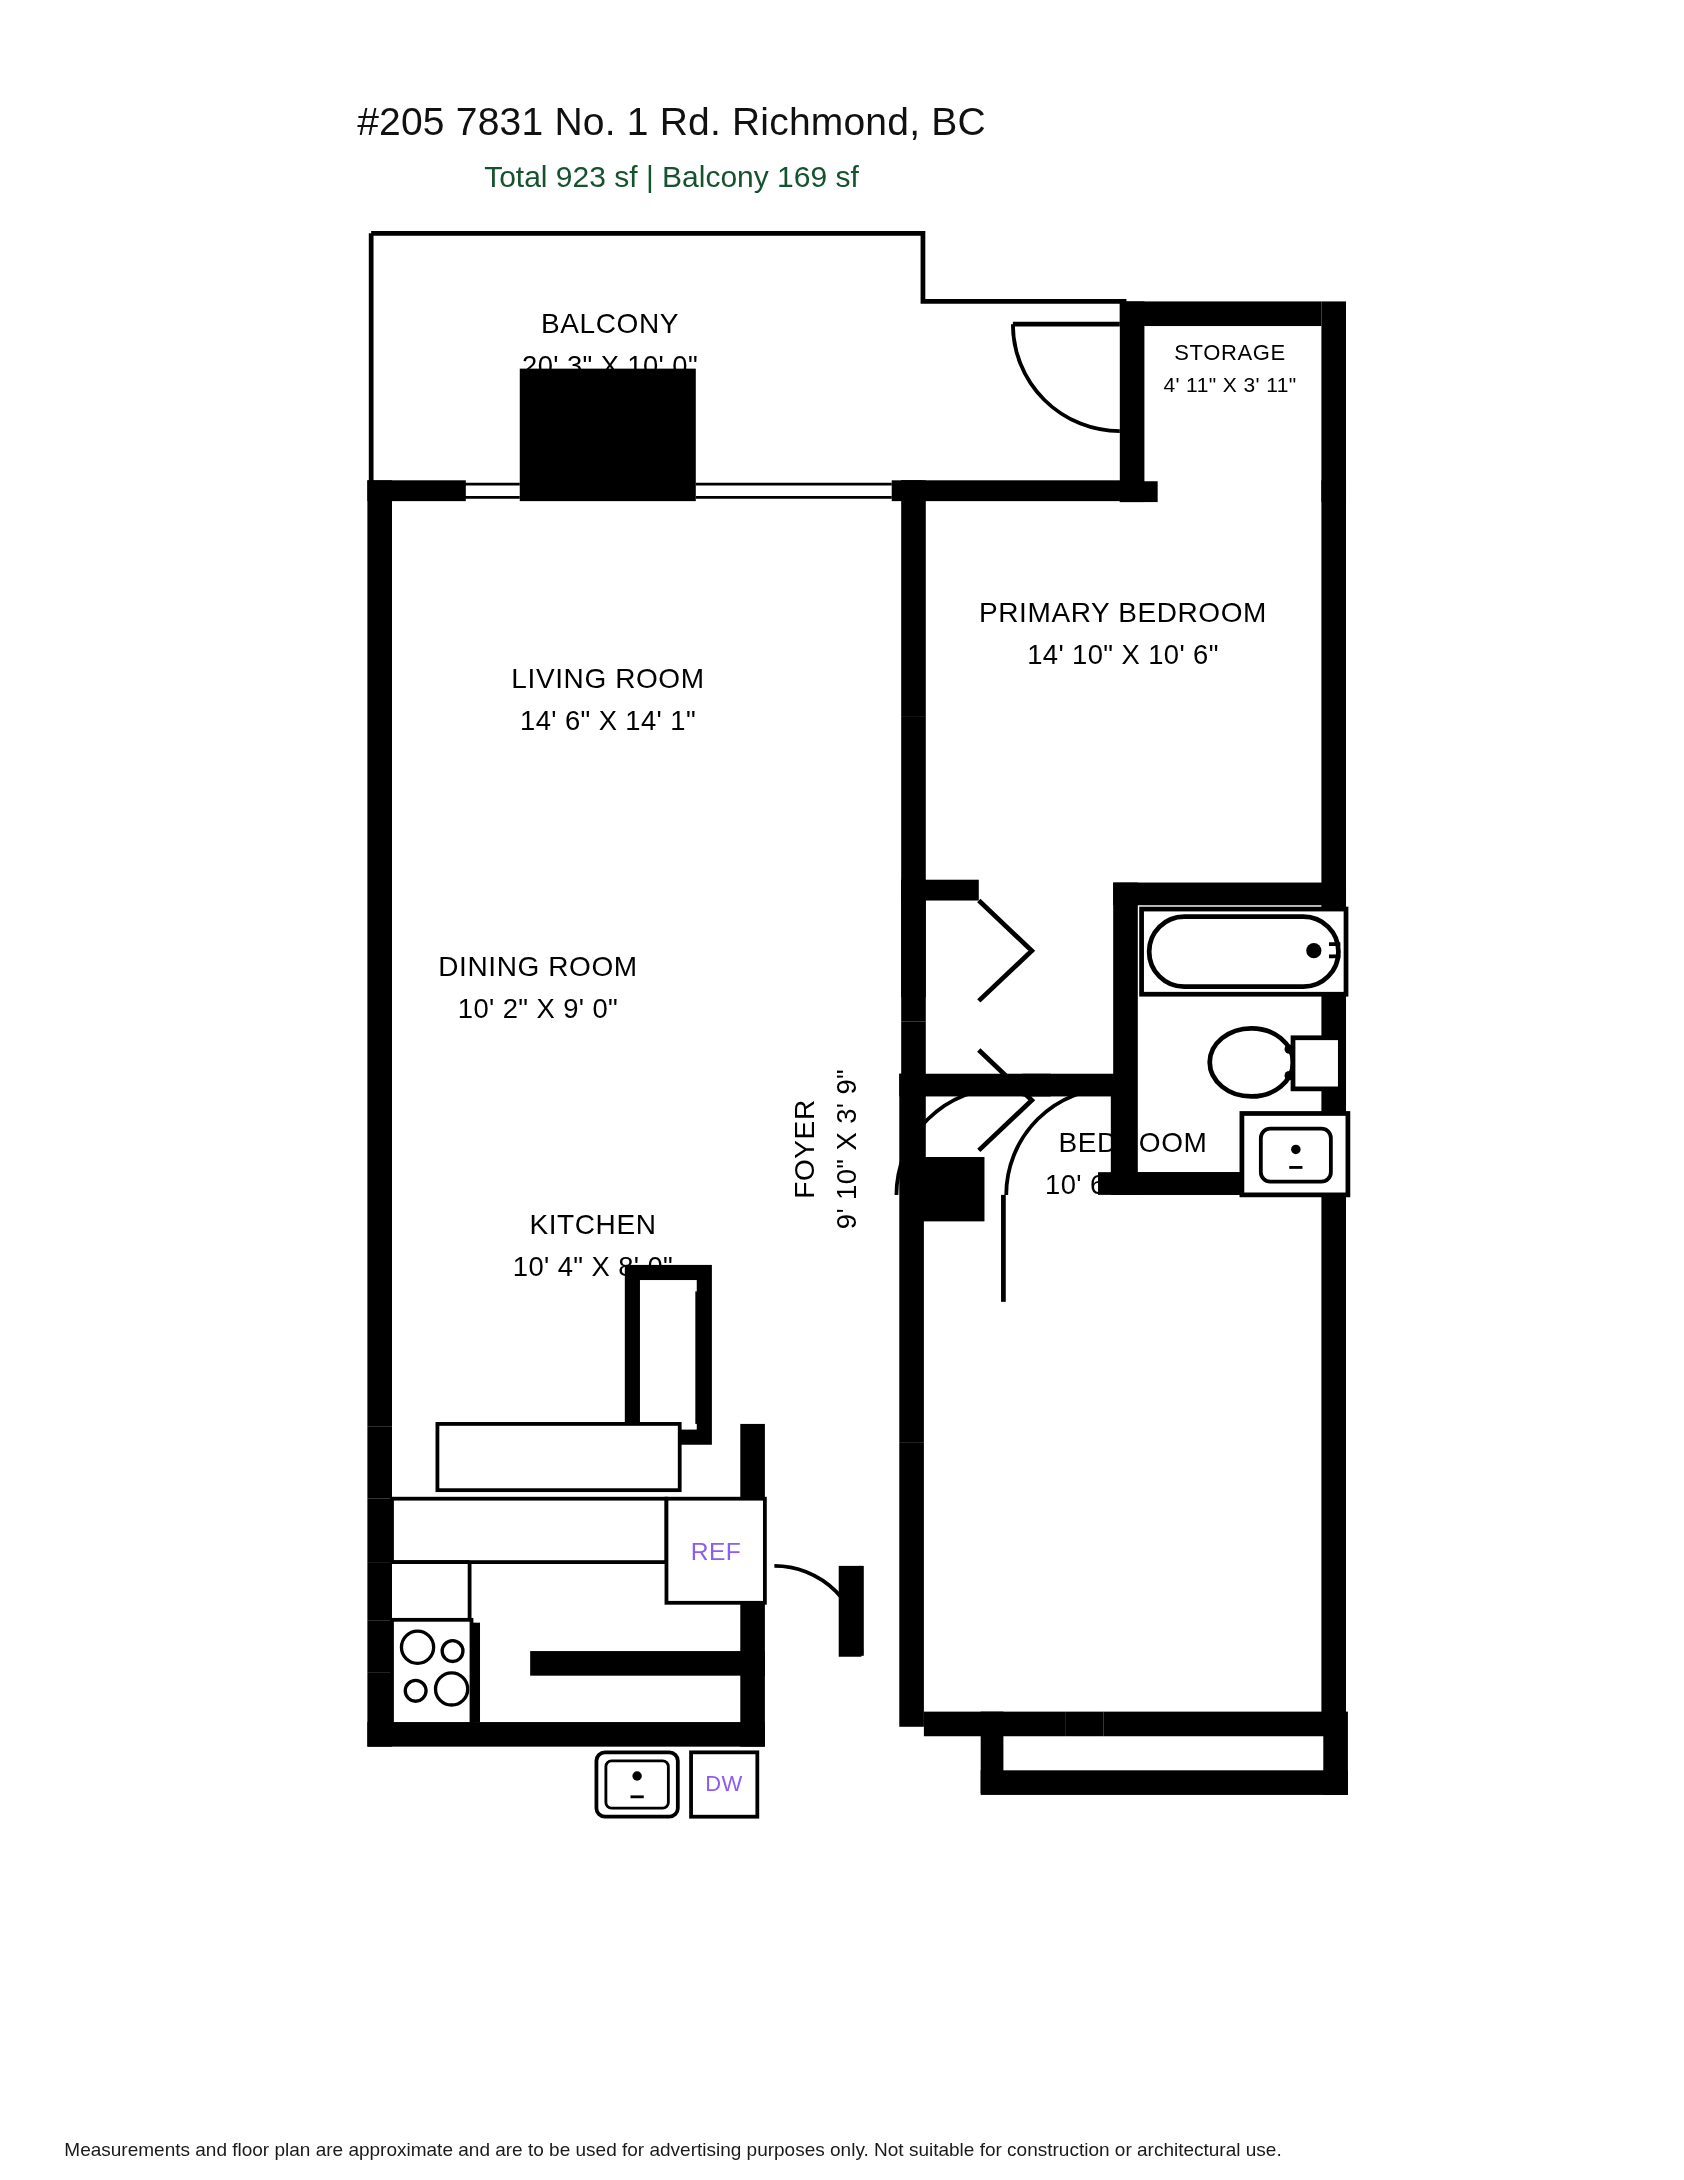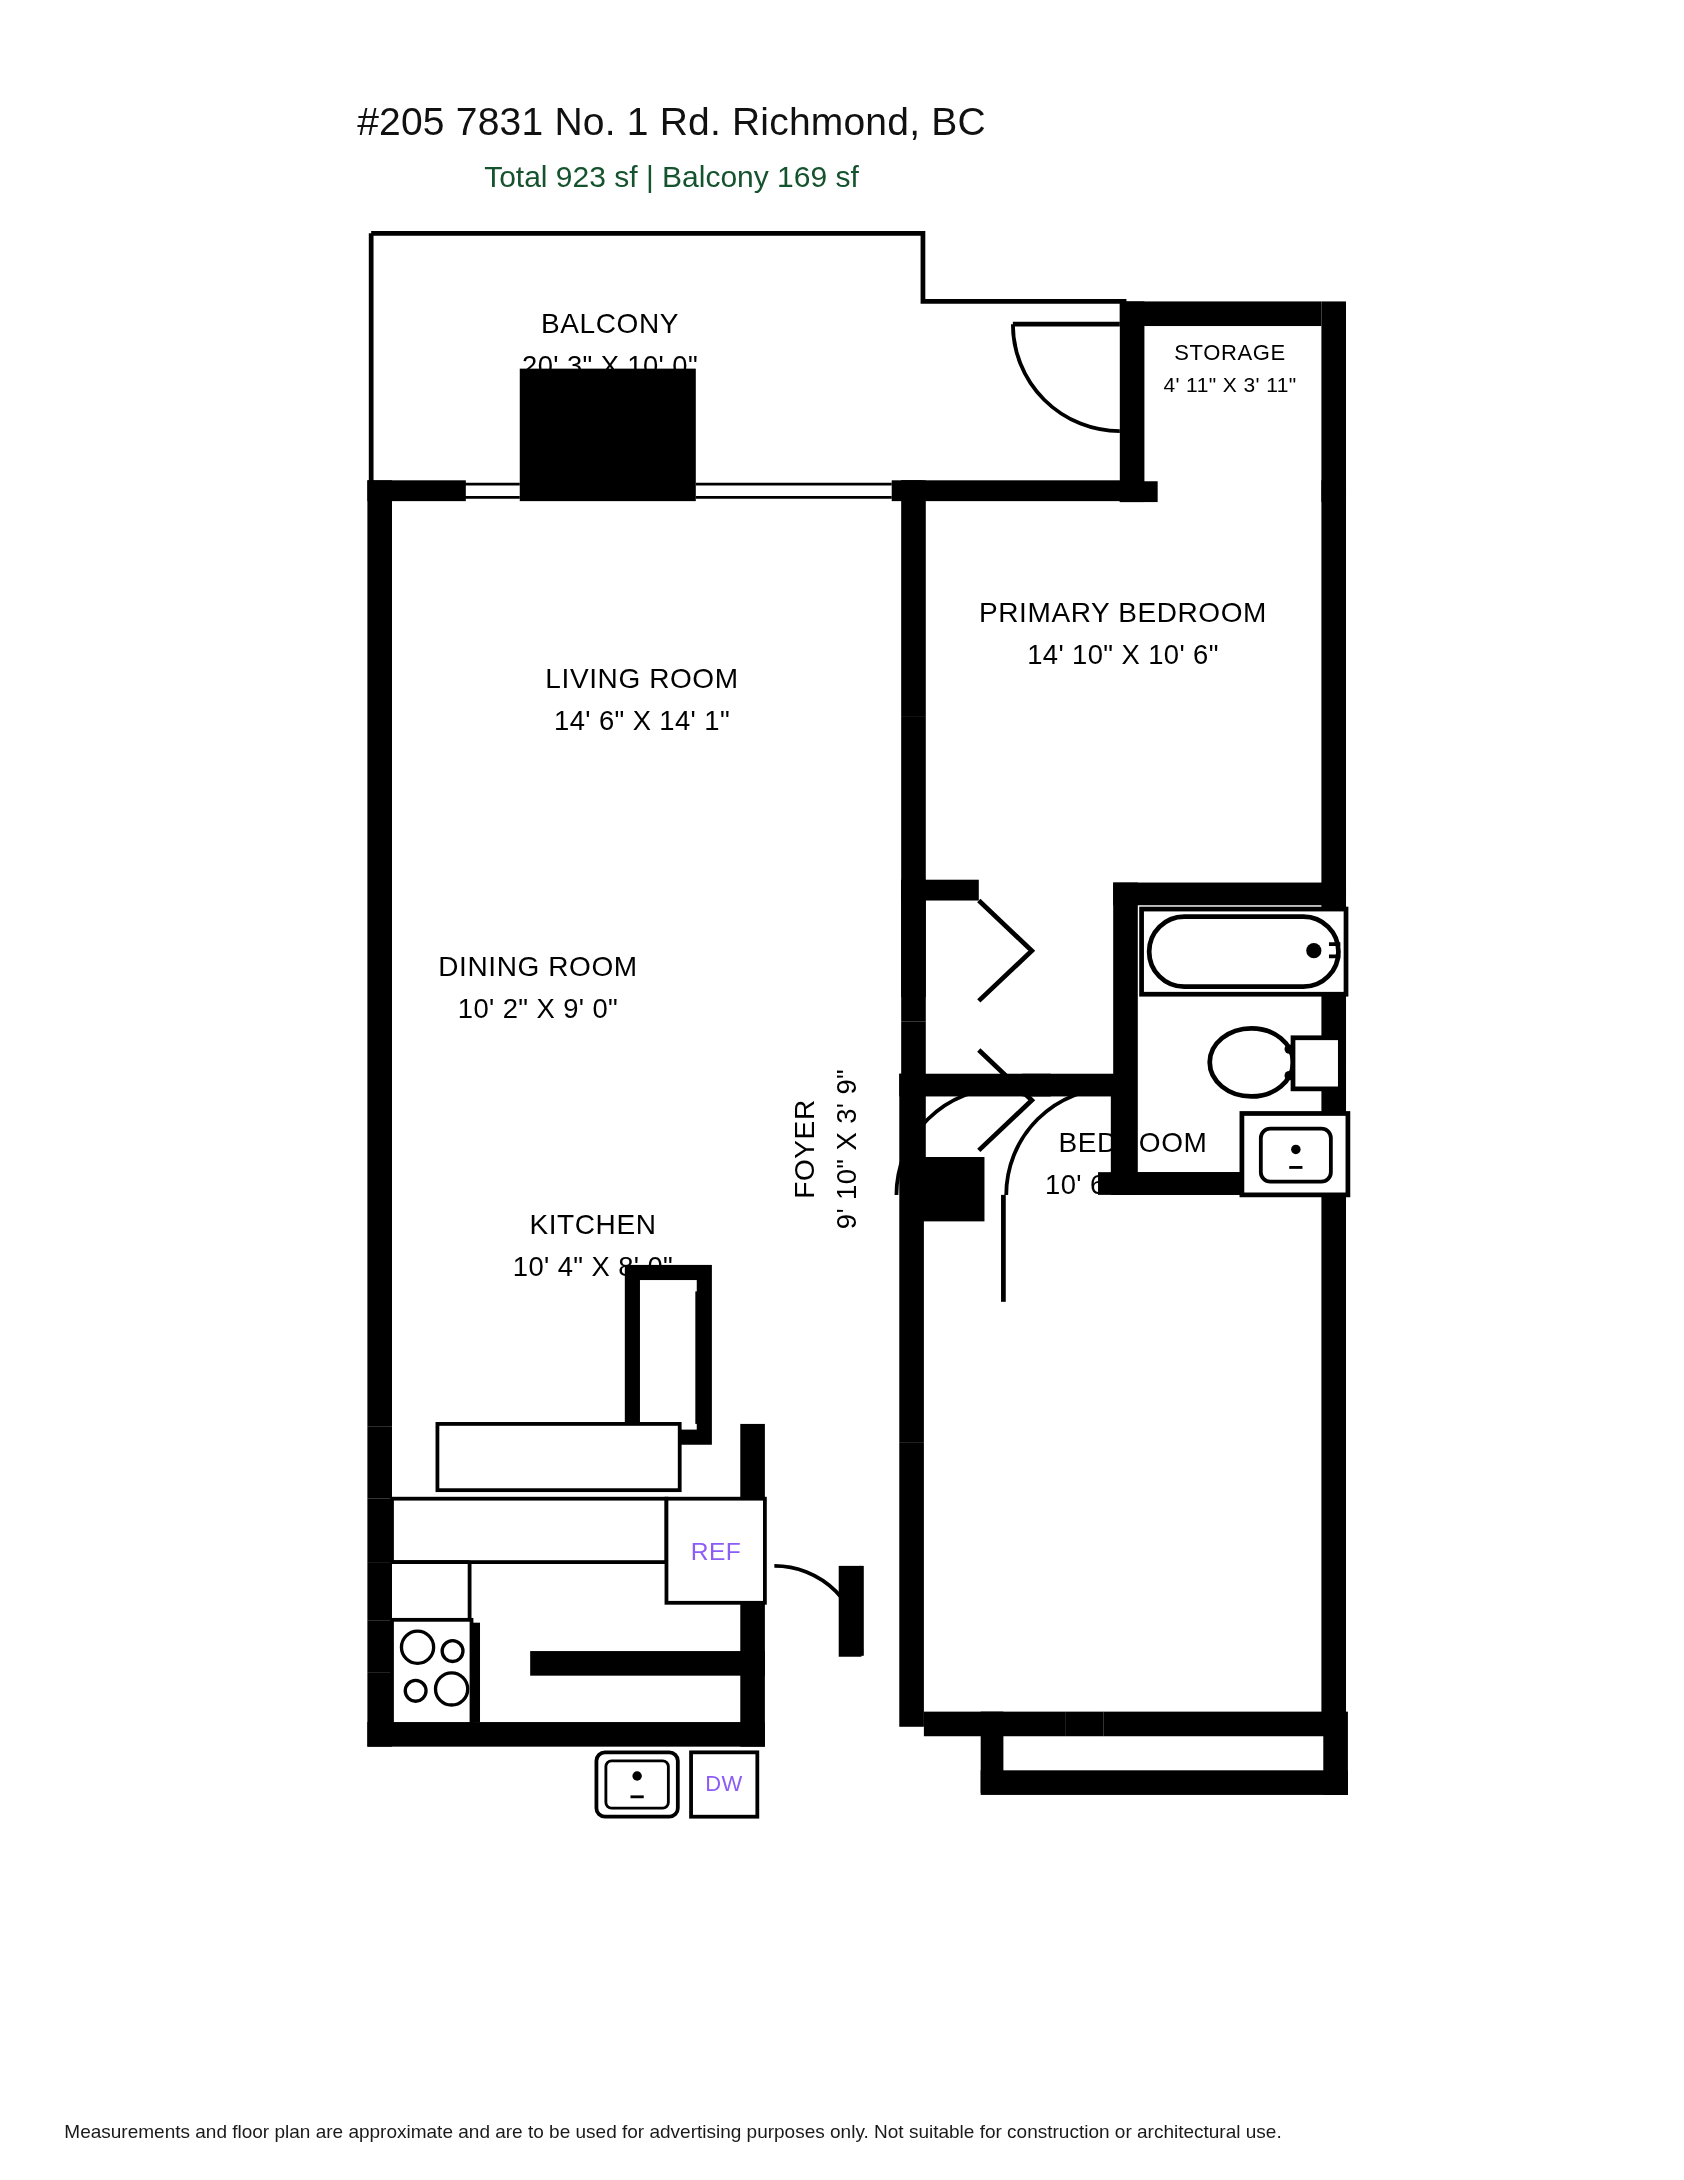--- a/index.html
+++ b/index.html
@@ -94,21 +94,21 @@
   }
   .appliance-tag.tiny { font-size: 22px; }
 
   
   #footer {
     position: absolute;
     left: 0;
     bottom: 0;
     width: 1346px;
     text-align: center;
-    padding-bottom: 34px;
+    padding-bottom: 16px;
   }
   #footer .foot-line {
     font-size: 19px;
     line-height: 1.45;
     color: #1a1a1a;
   }
 </style>
 </head>
 <body>
 
@@ -303,21 +303,21 @@
   <div class="room-label centered small" style="left:1230px; top:166px;">
     <span class="rm-name">STORAGE</span>
     <span class="rm-dims">4' 11" X 3' 11"</span>
   </div>
 
   <div class="room-label centered" style="left:1123px; top:393px;margin-top:38px;">
     <span class="rm-name">PRIMARY BEDROOM</span>
     <span class="rm-dims">14' 10" X 10' 6"</span>
   </div>
 
-  <div class="room-label centered" style="left:642px; top:497px;">
+  <div class="room-label centered" style="left:608px; top:497px;">
     <span class="rm-name">LIVING ROOM</span>
     <span class="rm-dims">14' 6" X 14' 1"</span>
   </div>
 
   <div class="room-label centered" style="left:538px; top:785px;">
     <span class="rm-name">DINING ROOM</span>
     <span class="rm-dims">10' 2" X 9' 0"</span>
   </div>
 
   <div class="room-label vertical" style="left:826px; top:946px;">

